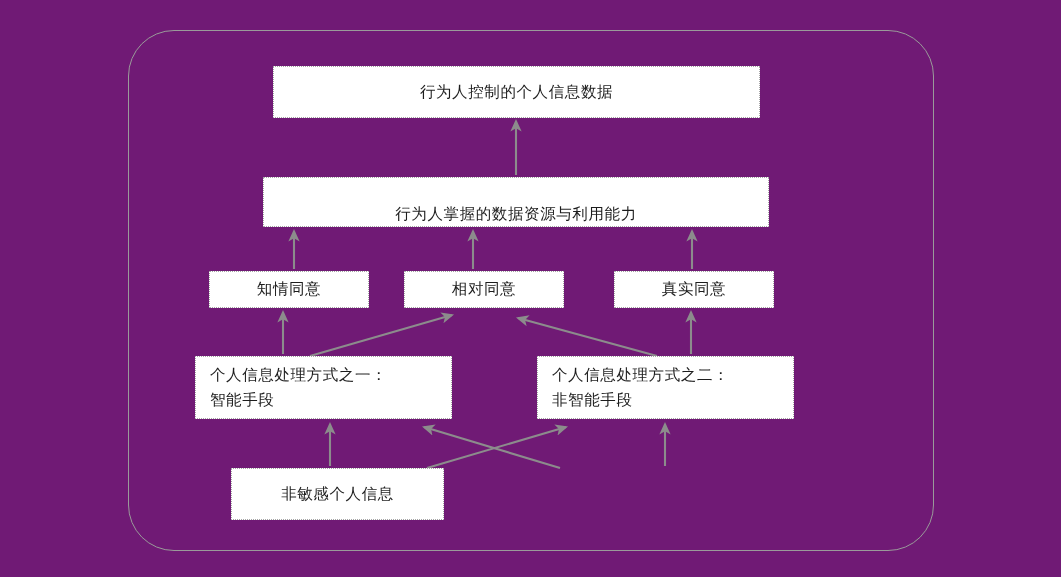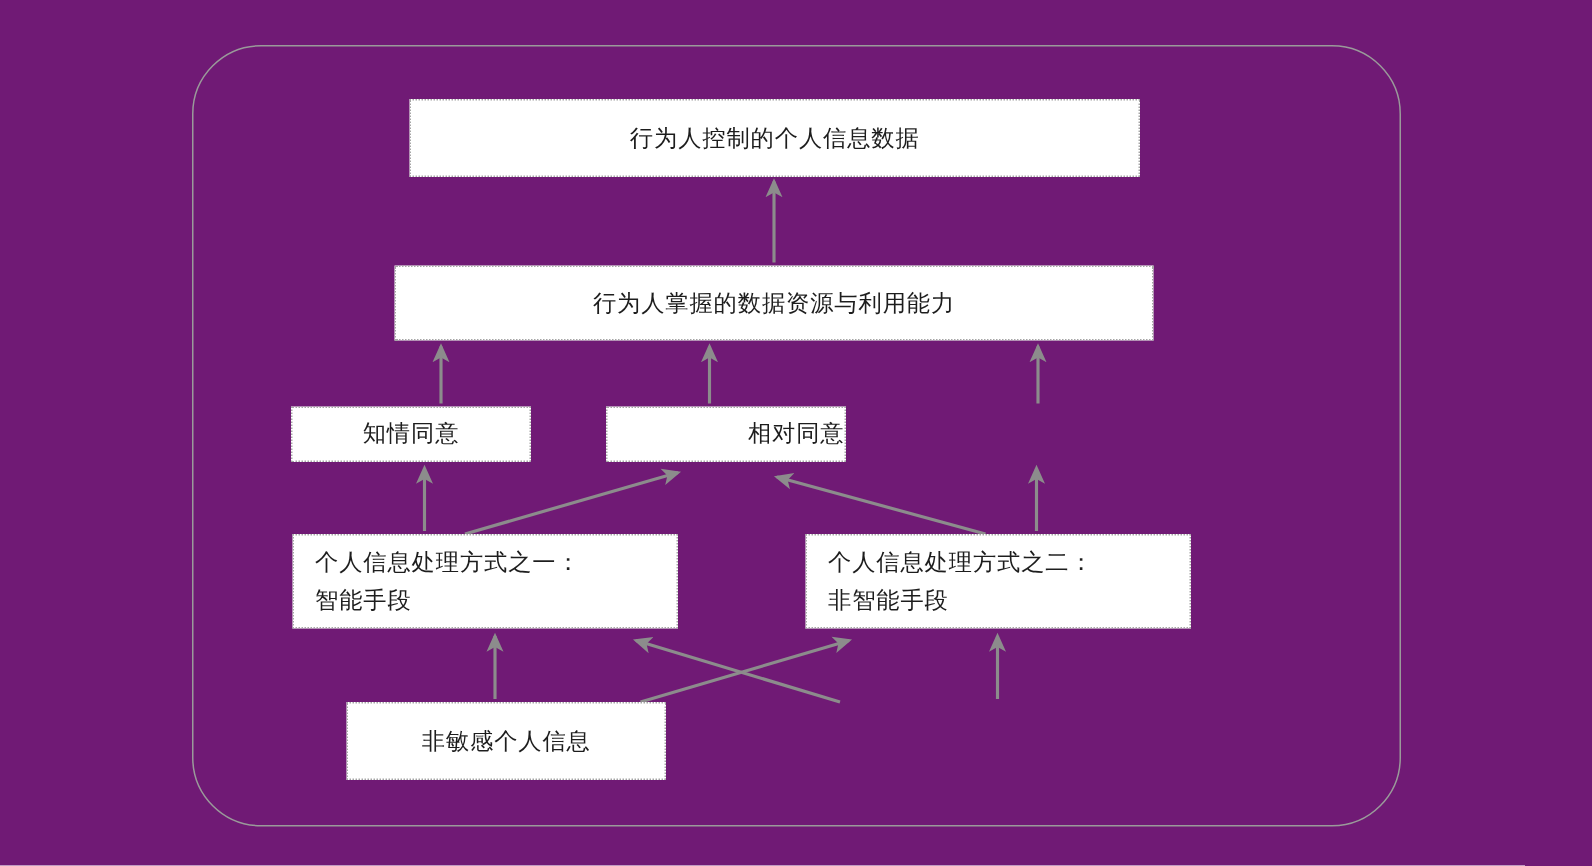--- a/index.html
+++ b/index.html
@@ -90,32 +90,35 @@
       <line x1="427" y1="468" x2="566" y2="427"></line>
       <line x1="560" y1="468" x2="424" y2="427"></line>
       <line x1="665" y1="466" x2="665" y2="424"></line>
     </g>
   </svg>
 
   <div class="node center" style="left:273px; top:66px; width:487px; height:52px;">
     <span class="txt">行为人控制的个人信息数据</span>
   </div>
 
-  <div class="node center" style="left:263px; top:177px; width:506px; height:50px;">
+  <div class="node center" style="left:263px; top:177px; width:506px; height:50px;align-items:flex-end;">
     <span class="txt">行为人掌握的数据资源与利用能力</span>
   </div>
 
-  <div class="node center" style="left:194px; top:271px; width:160px; height:37px;">
+  <div class="node center" style="left:209px; top:271px; width:160px; height:37px;">
     <span class="txt">知情同意</span>
   </div>
 
-  <div class="node center" style="left:404px; top:271px; width:160px; height:37px;justify-content:flex-end;">
+  <div class="node center" style="left:404px; top:271px; width:160px; height:37px;">
     <span class="txt">相对同意</span>
   </div>
 
+  <div class="node center" style="left:614px; top:271px; width:160px; height:37px;">
+    <span class="txt">真实同意</span>
+  </div>
 
   <div class="node leftalign" style="left:195px; top:356px; width:257px; height:63px;">
     <span class="txt">个人信息处理方式之一：
 智能手段</span>
   </div>
 
   <div class="node center" style="left:231px; top:468px; width:213px; height:52px;">
     <span class="txt">非敏感个人信息</span>
   </div>
 

